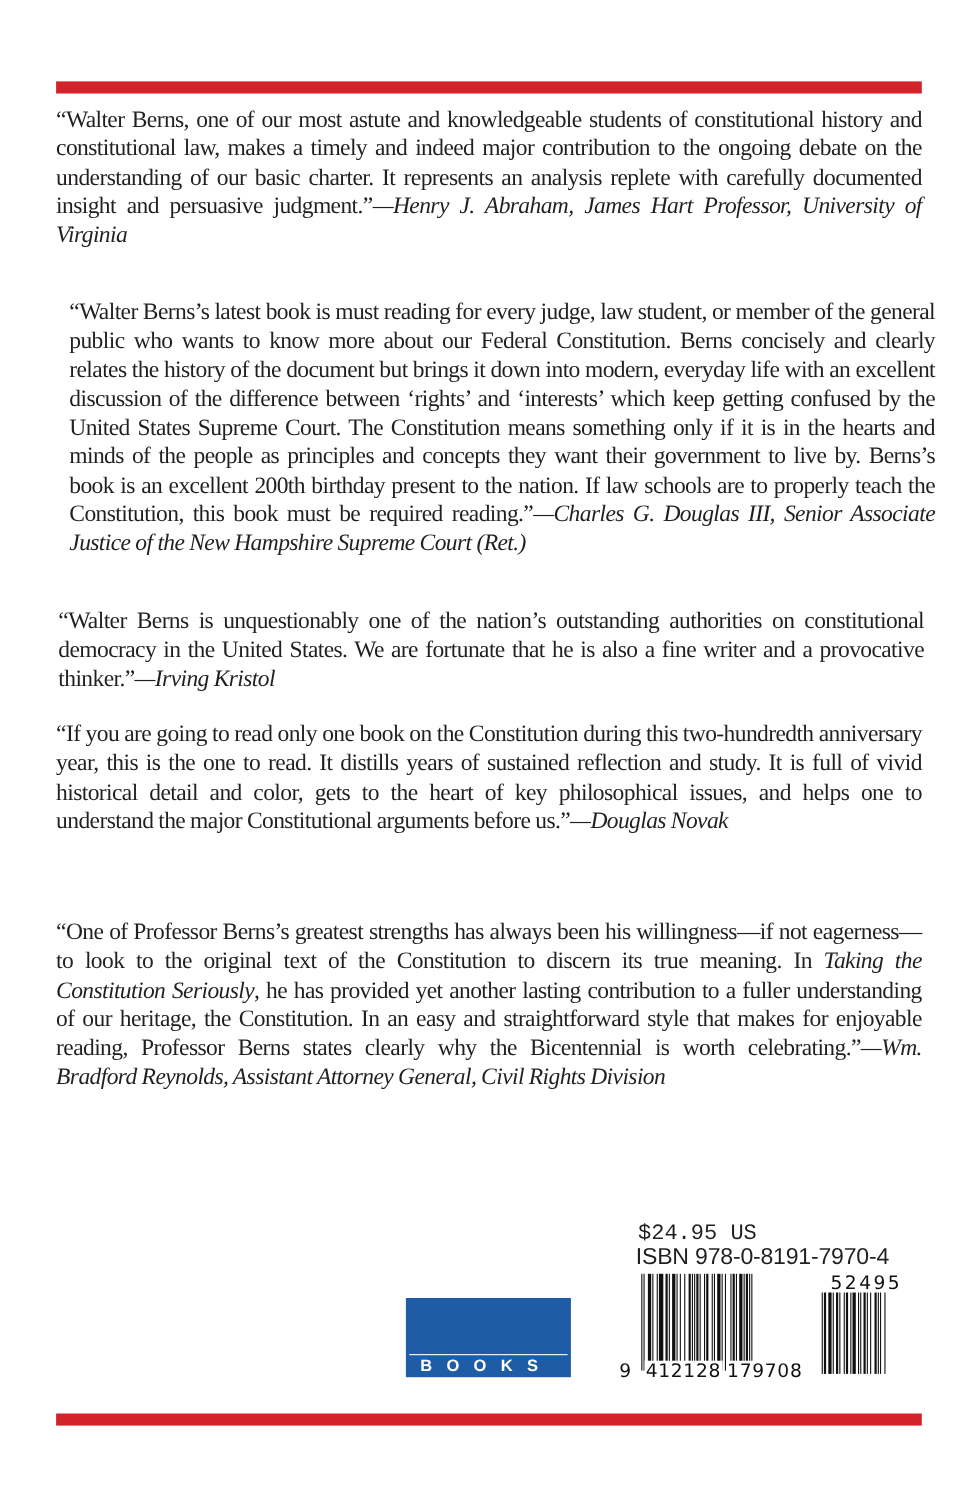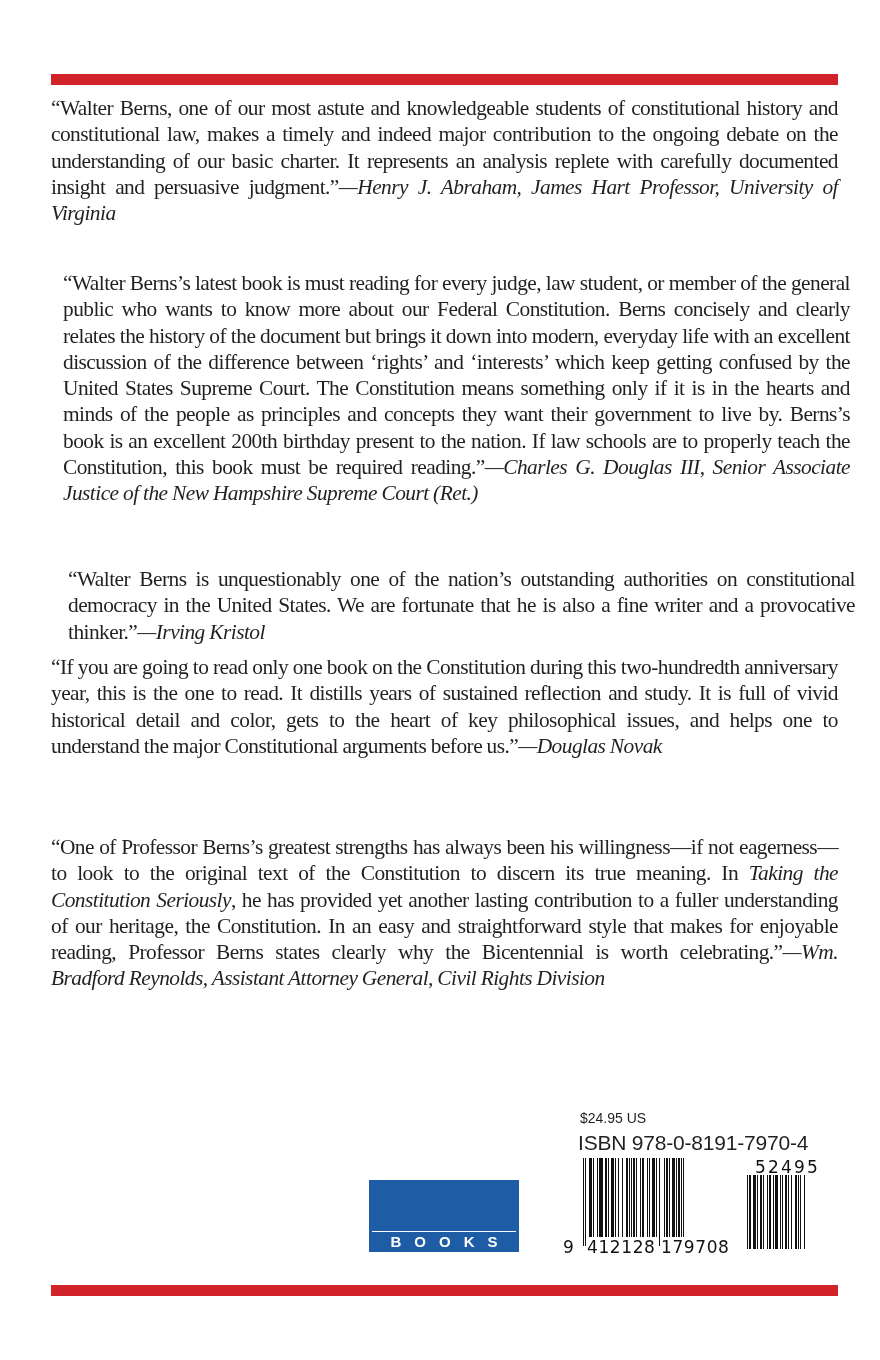--- a/index.html
+++ b/index.html
@@ -11,24 +11,24 @@
              transform-origin: 0 0; }
     .quote i { font-style: italic; }
     .dist { position: absolute; left: 51px; top: 1211px; font-size: 18.5px; line-height: 24px; }
     .dist .by { font-style: italic; }
     .dist .nbn { letter-spacing: 0.1px; }
     .logo { position: absolute; left: 369px; top: 1180px; width: 150px; height: 72px; background: #1f5ca6; }
     .logo .script { position: absolute; left: 0; top: 2px; width: 150px; text-align: center; color: #fff;
                     font-family: "DejaVu Serif", serif; font-style: italic; font-size: 40px; line-height: 46px;
                     letter-spacing: -1.5px; }
     .logo .rule { position: absolute; left: 3px; right: 3px; top: 51px; height: 1px; background: #fff; }
-    .logo .books { position: absolute; left: 0; top: 53px; width: 150px; text-align: center; color: #fff;
+    .logo .books { position: absolute; left: 0; top: 53px; width: 150px; text-align: left; color: #fff;
                    font-family: "Liberation Sans", sans-serif; font-weight: bold; font-size: 15px; line-height: 18px;
                    letter-spacing: 13px; text-indent: 13px; }
-    .price { position: absolute; left: 580px; top: 1110px; font-family: Liberation Sans, sans-serif; font-size: 14px; color: #231f20; }
+    .price { position: absolute; left: 580px; top: 1110px; font-family: Liberation Mono, monospace; font-size: 20px; color: #231f20; }
     .isbn { position: absolute; left: 578px; top: 1131px; font-family: "Liberation Sans", sans-serif; font-size: 21px; color: #231f20; letter-spacing: -0.2px; }
     .barcode-main { position: absolute; left: 583px; top: 1158px; width: 150px; height: 88px; display: flex; align-items: stretch; }
     .barcode-addon { position: absolute; left: 747px; top: 1175px; width: 80px; height: 74px; display: flex; align-items: stretch; }
     .bar { background: #111; height: 100%; }
     .gap { height: 100%; }
     .ean-digits { position: absolute; top: 1237px; font-family: "DejaVu Sans", sans-serif; font-size: 17px; color: #111; background: #fff; line-height: 20px; padding: 0 1px; }
     .addon-digits { position: absolute; left: 755px; top: 1157px; font-family: "DejaVu Sans", sans-serif; font-size: 17px; letter-spacing: 2.2px; color: #111; }
   </style>
 </head>
 <body>
@@ -36,21 +36,21 @@
 <div class="redbar" style="top:74px;"></div>
 
 <p class="quote" style="top:95px; margin:0;">
   <span>“Walter Berns, one of our most astute and knowledgeable students of constitutional history and constitutional law, makes a timely and indeed major contribution to the ongoing debate on the understanding of our basic charter. It represents an analysis replete with carefully documented insight and persuasive judgment.”</span><i>—Henry J. Abraham, James Hart Professor, University of Virginia</i>
 </p>
 
 <p class="quote" style="top:258px; margin:12px;">
   <span>“Walter Berns’s latest book is must reading for every judge, law student, or member of the general public who wants to know more about our Federal Constitution. Berns concisely and clearly relates the history of the document but brings it down into modern, everyday life with an excellent discussion of the difference between ‘rights’ and ‘interests’ which keep getting confused by the United States Supreme Court. The Constitution means something only if it is in the hearts and minds of the people as principles and concepts they want their government to live by. Berns’s book is an excellent 200th birthday present to the nation. If law schools are to properly teach the Constitution, this book must be required reading.”</span><i>—Charles G. Douglas III, Senior Associate Justice of the New Hampshire Supreme Court (Ret.)</i>
 </p>
 
-<p class="quote" style="top:549px; margin:17px;">
+<p class="quote" style="top:549px; margin:2px;">
   <span>“Walter Berns is unquestionably one of the nation’s outstanding authorities on constitutional democracy in the United States. We are fortunate that he is also a fine writer and a provocative thinker.”</span><i>—Irving Kristol</i>
 </p>
 
 <p class="quote" style="top:654px; margin:0;">
   <span>“If you are going to read only one book on the Constitution during this two-hundredth anniversary year, this is the one to read. It distills years of sustained reflection and study. It is full of vivid historical detail and color, gets to the heart of key philosophical issues, and helps one to understand the major Constitutional arguments before us.”</span><i>—Douglas Novak</i>
 </p>
 
 <p class="quote" style="top:834px; margin:0;">
   <span>“One of Professor Berns’s greatest strengths has always been his willingness—if not eagerness—to look to the original text of the Constitution to discern its true meaning. In </span><i>Taking the Constitution Seriously</i><span>, he has provided yet another lasting contribution to a fuller understanding of our heritage, the Constitution. In an easy and straightforward style that makes for enjoyable reading, Professor Berns states clearly why the Bicentennial is worth celebrating.”</span><i>—Wm. Bradford Reynolds, Assistant Attorney General, Civil Rights Division</i>
 </p>

